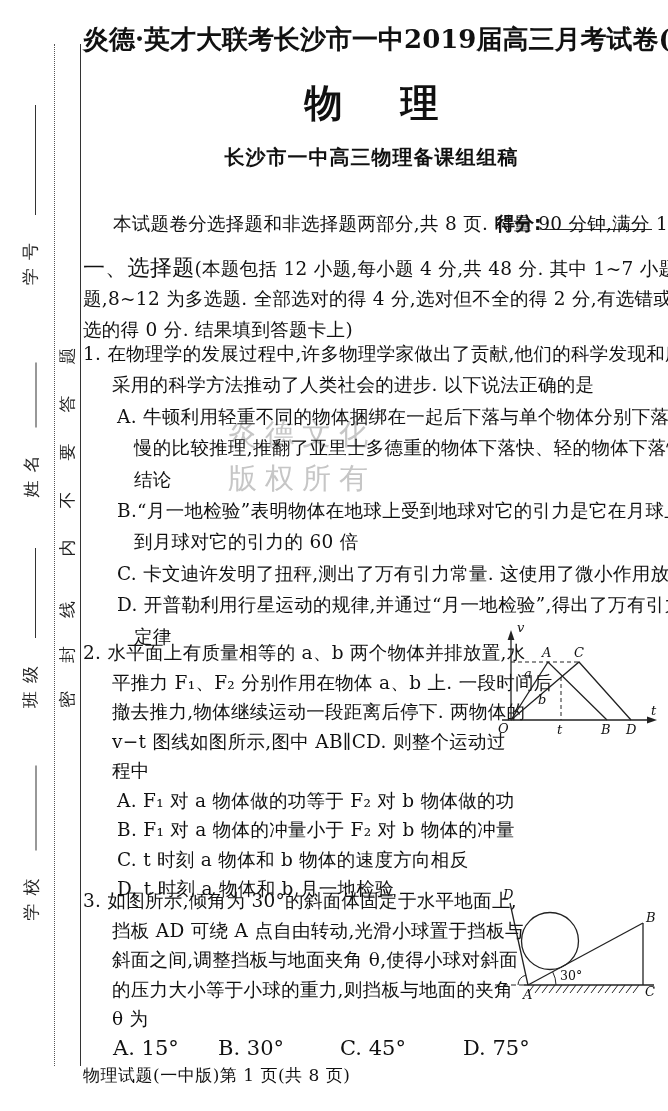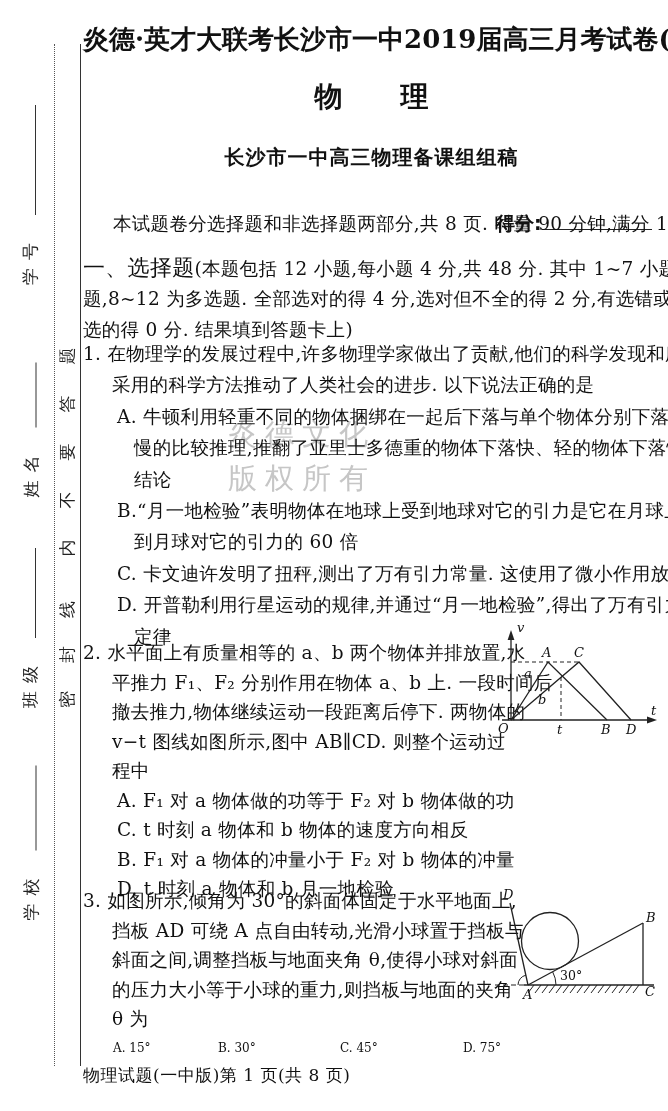--- a/index.html
+++ b/index.html
@@ -19,41 +19,41 @@
   .seal-dotted{position:absolute;left:54px;top:44px;height:1022px;border-left:1px dotted #555;z-index:1;}
   .seal-solid{position:absolute;left:80px;top:44px;height:1022px;border-left:1px solid #333;z-index:1;}
   .vwrap{position:absolute;width:260px;height:260px;display:flex;align-items:center;justify-content:center;z-index:1;pointer-events:none;}
   .vrot{transform:rotate(-90deg);white-space:nowrap;font-size:17px;color:#222;}
   .vrot .lbl{letter-spacing:8px;}
   .fblank{display:inline-block;border-bottom:1px solid #333;height:1em;margin-left:20px;vertical-align:baseline;}
   .sealtxt-a{letter-spacing:31px;}
   .sealtxt-b{letter-spacing:28px;}
   .main-title{position:absolute;left:83px;top:22px;width:577px;text-align:center;
     font-size:26px;font-weight:bold;letter-spacing:0;white-space:nowrap;z-index:2;}
-  .subject{position:absolute;left:83px;top:78px;width:577px;text-align:center;font-size:28px;z-index:2;}
+  .subject{position:absolute;left:83px;top:78px;width:577px;text-align:center;font-size:38px;z-index:2;}
   .subject .sp{letter-spacing:58px;margin-right:-58px;}
   .subtitle{position:absolute;left:83px;top:144px;width:577px;text-align:center;font-size:20px;letter-spacing:1px;z-index:2;}
   .score{position:absolute;left:496px;top:181px;font-size:19px;z-index:2;white-space:nowrap;margin-top:28px;}
   .score-blank{display:inline-block;width:110px;border-bottom:1.5px solid #222;height:1.05em;}
 
   .lines{position:absolute;left:83px;width:585px;z-index:2;}
   .lines .ln{display:block;white-space:nowrap;height:var(--lh);line-height:var(--lh);
     font-size:18.5px;letter-spacing:0.3px;}
   .intro{top:208px;--lh:31px;}
   .intro .ln{padding-left:30px;}
   .section{top:252px;--lh:31px;}
   .section .bold{font-weight:normal;font-family:"DejaVu Sans","Liberation Sans",sans-serif;font-size:22px;}
   .q1{top:338px;--lh:31.4px;}
   .q2{top:638px;--lh:29.5px;width:500px;}
   .q3{top:886px;--lh:29.5px;width:500px;}
   .in0{padding-left:0;}
   .ins{padding-left:29px;}
   .ino{padding-left:34px;}
   .ino2{padding-left:51px;}
-  .optrow{display:block;white-space:nowrap;height:29.5px;line-height:29.5px;font-size:12px;padding-left:30px;text-decoration:underline;}
+  .optrow{display:block;white-space:nowrap;height:29.5px;line-height:29.5px;font-size:21px;padding-left:30px;text-decoration:underline;}
   .optrow span{display:inline-block;}
   .ow1{width:105px;}.ow2{width:122px;}.ow3{width:123px;}
 
   .footer{position:absolute;left:83px;top:1064px;width:577px;text-align:left;
     font-size:17px;z-index:2;letter-spacing:0.5px;}
 
   
   .fig{position:absolute;z-index:2;}
   .fig2{left:497px;top:616px;}
   .fig3{left:494px;top:883px;}
@@ -122,22 +122,22 @@
     <span class="ln ino2">定律</span>
   </div>
 
   <div class="lines q2">
     <span class="ln in0">2. 水平面上有质量相等的 a、b 两个物体并排放置,水</span>
     <span class="ln ins">平推力 F₁、F₂ 分别作用在物体 a、b 上. 一段时间后</span>
     <span class="ln ins">撤去推力,物体继续运动一段距离后停下. 两物体的</span>
     <span class="ln ins">v−t 图线如图所示,图中 AB∥CD. 则整个运动过</span>
     <span class="ln ins">程中</span>
     <span class="ln ino">A. F₁ 对 a 物体做的功等于 F₂ 对 b 物体做的功</span>
+    <span class="ln ino">B. F₁ 对 a 物体的冲量小于 F₂ 对 b 物体的冲量</span>
     <span class="ln ino">C. t 时刻 a 物体和 b 物体的速度方向相反</span>
-    <span class="ln ino">B. F₁ 对 a 物体的冲量小于 F₂ 对 b 物体的冲量</span>
     <span class="ln ino">D. t 时刻 a 物体和 b 月一地检验</span>
   </div>
 
   <svg class="fig fig2" width="170" height="125" viewBox="0 0 170 125">
     <g stroke="#222" stroke-width="1.3" fill="none">
       <line x1="14" y1="104" x2="14" y2="22"></line>
       <line x1="5" y1="104" x2="152" y2="104"></line>
       <polyline points="14,104 51,46 110,104"></polyline>
       <polyline points="14,104 82,46 134,104"></polyline>
       <line x1="14" y1="46" x2="82" y2="46" stroke-dasharray="4 3" stroke-width="1"></line>

